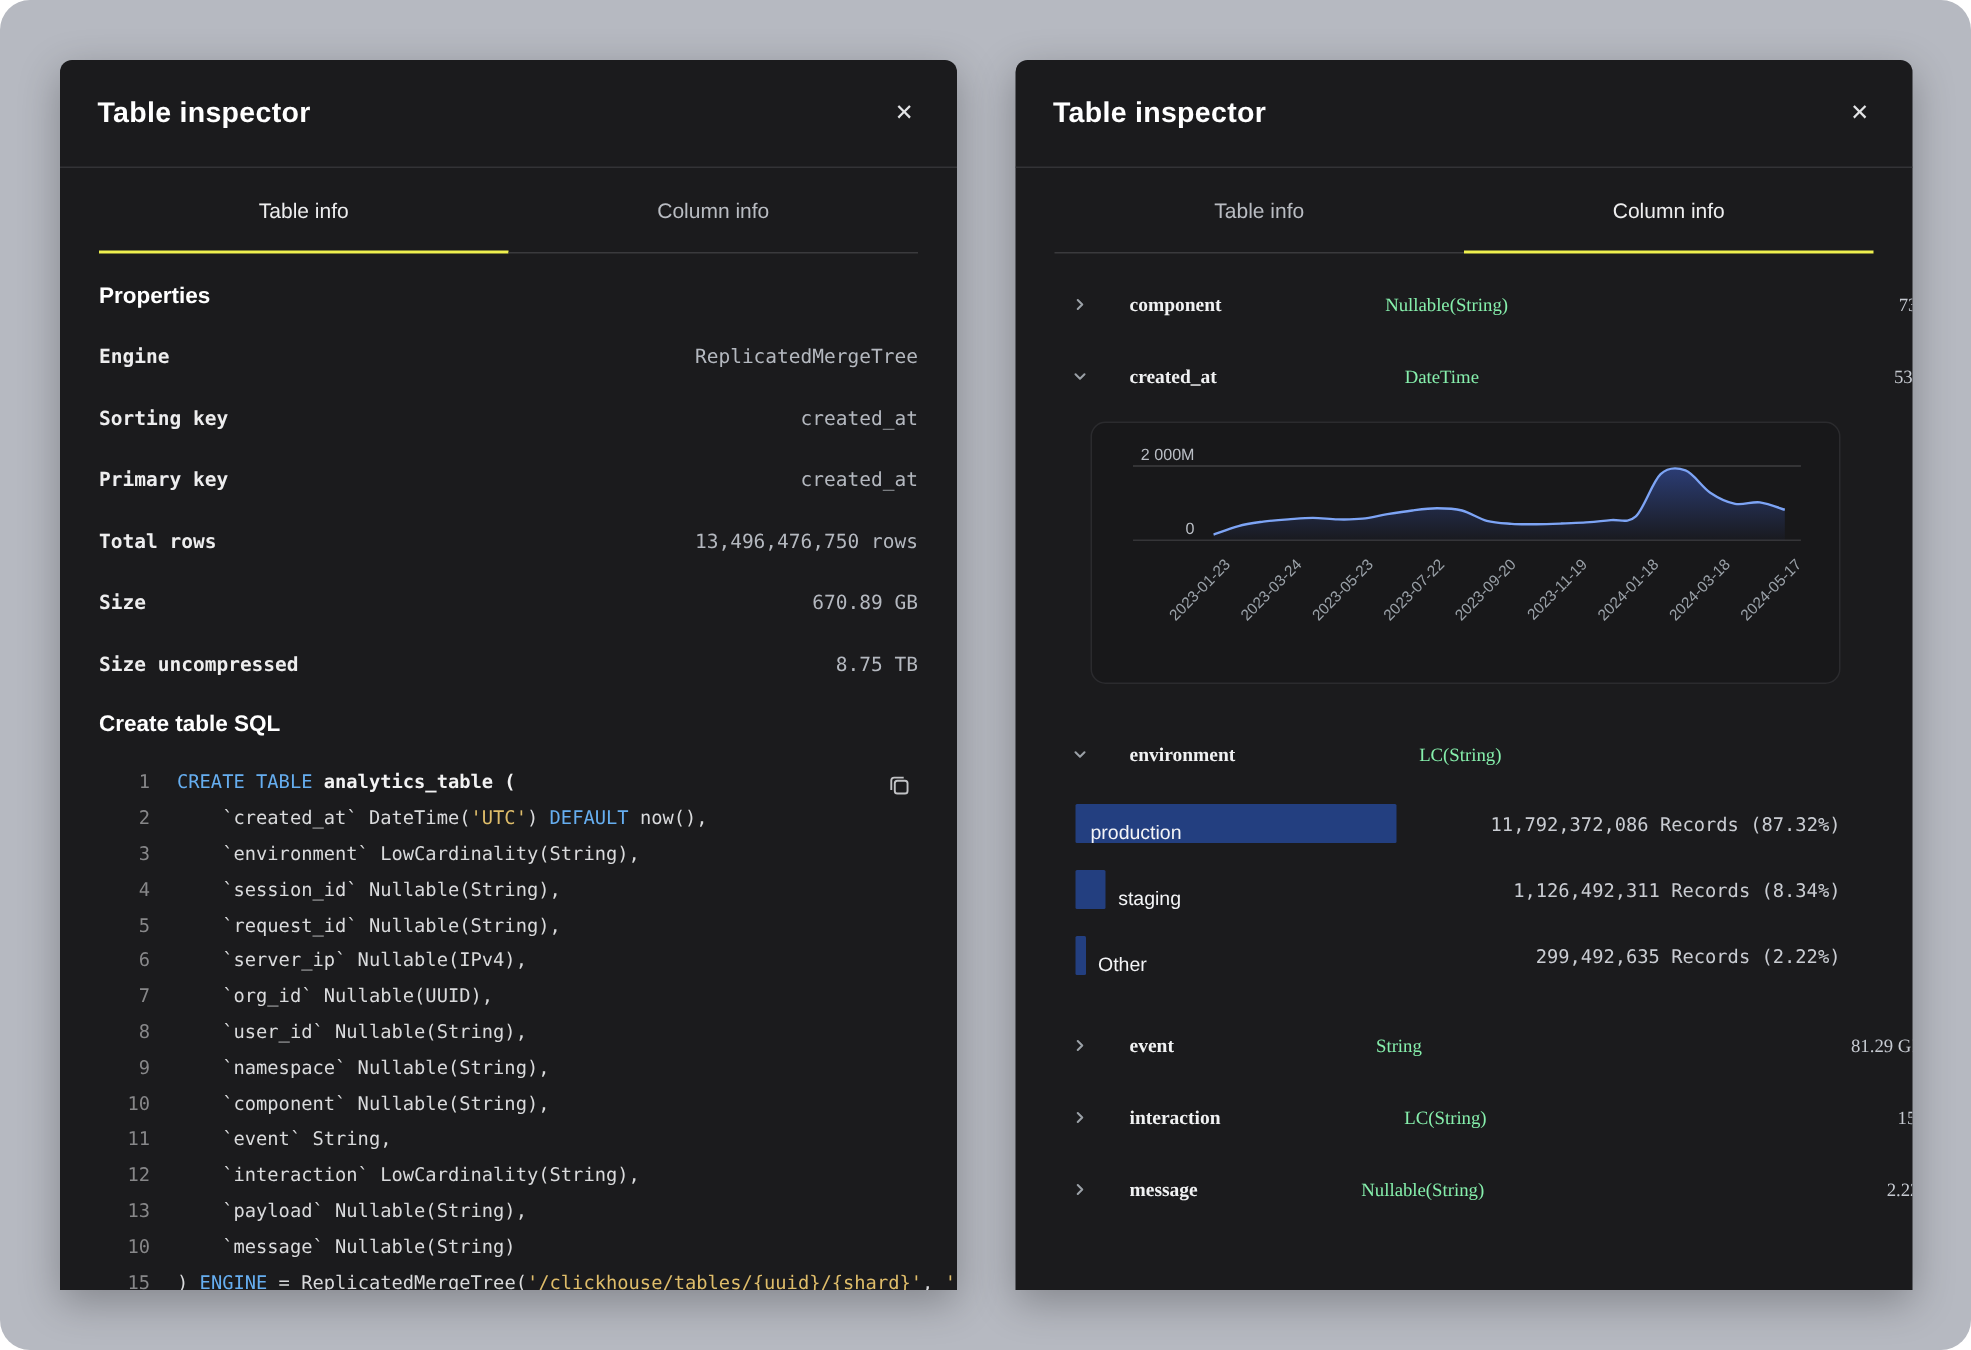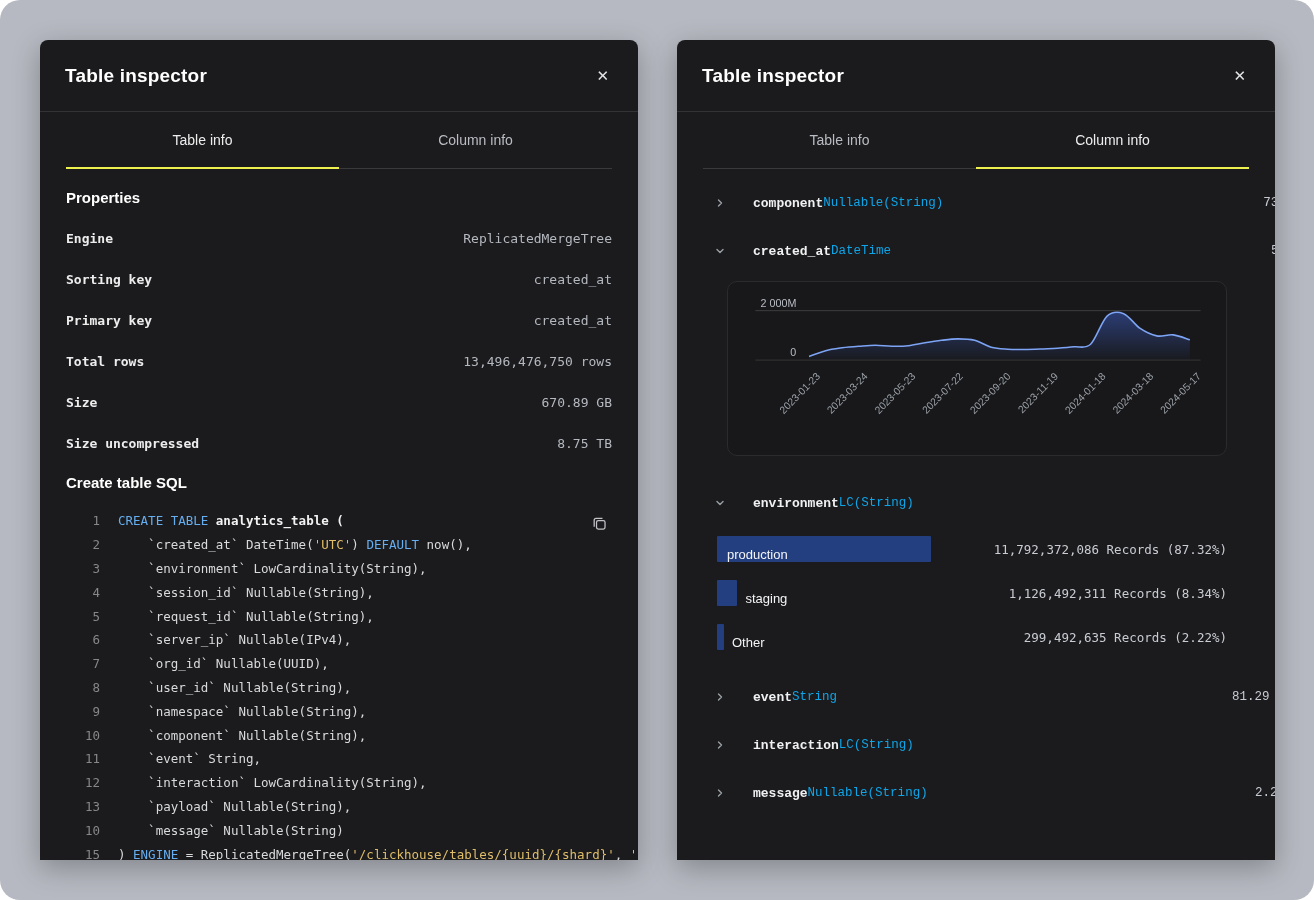--- a/index.html
+++ b/index.html
@@ -41,24 +41,24 @@
   .copy-btn{position:absolute;right:2px;top:10px;background:none;border:0;cursor:pointer;padding:2px}
   .code-line{display:flex;align-items:center;height:23.8px;font-family:var(--mono);font-size:12.5px;white-space:pre}
   .ln{flex:none;width:34px;text-align:right;color:#878789;margin-right:18px}
   .tok-pl{color:#d9dadc}
   .tok-kw{color:#66aef0}
   .tok-str{color:#dfbd6a}
   .tok-b{color:#f2f2f3;font-weight:700}
 
   
   .col-row{height:48px;display:flex;align-items:center;padding:0 10px 0 12px;cursor:pointer;
-           font-family:Liberation Mono, monospace}
+           font-family:Liberation Serif, serif}
   .chev{flex:none;width:26px;display:flex;align-items:center;justify-content:flex-start}
   .col-name{flex:1;padding-left:12px;font-size:13px;font-weight:700;color:#f0f1f2}
-  .col-type{flex:none;width:300px;text-align:left;font-size:12.5px;color:#0ea5e9}
+  .col-type{flex:none;width:300px;text-align:center;font-size:12.5px;color:#86efac}
   .col-size{flex:none;width:200px;text-align:right;font-size:12.5px;color:#c6cad1}
 
   .chart-block{height:175px;margin:6px 22px 23px 24px;background:#18181a;
                border:1px solid #2b2b2e;border-radius:10px;overflow:hidden}
   .chart-block svg{display:block;width:100%;height:100%}
 
   .bars-block{margin:0 0 14px}
   .bar-row{height:44px;display:flex;align-items:center;padding:0 22px 0 14px}
   .bar-area{position:relative;display:flex;align-items:flex-end;flex:0 0 auto;min-width:245px}
   .bar{height:26px;background:#233f80;border-radius:1px;flex:none}

